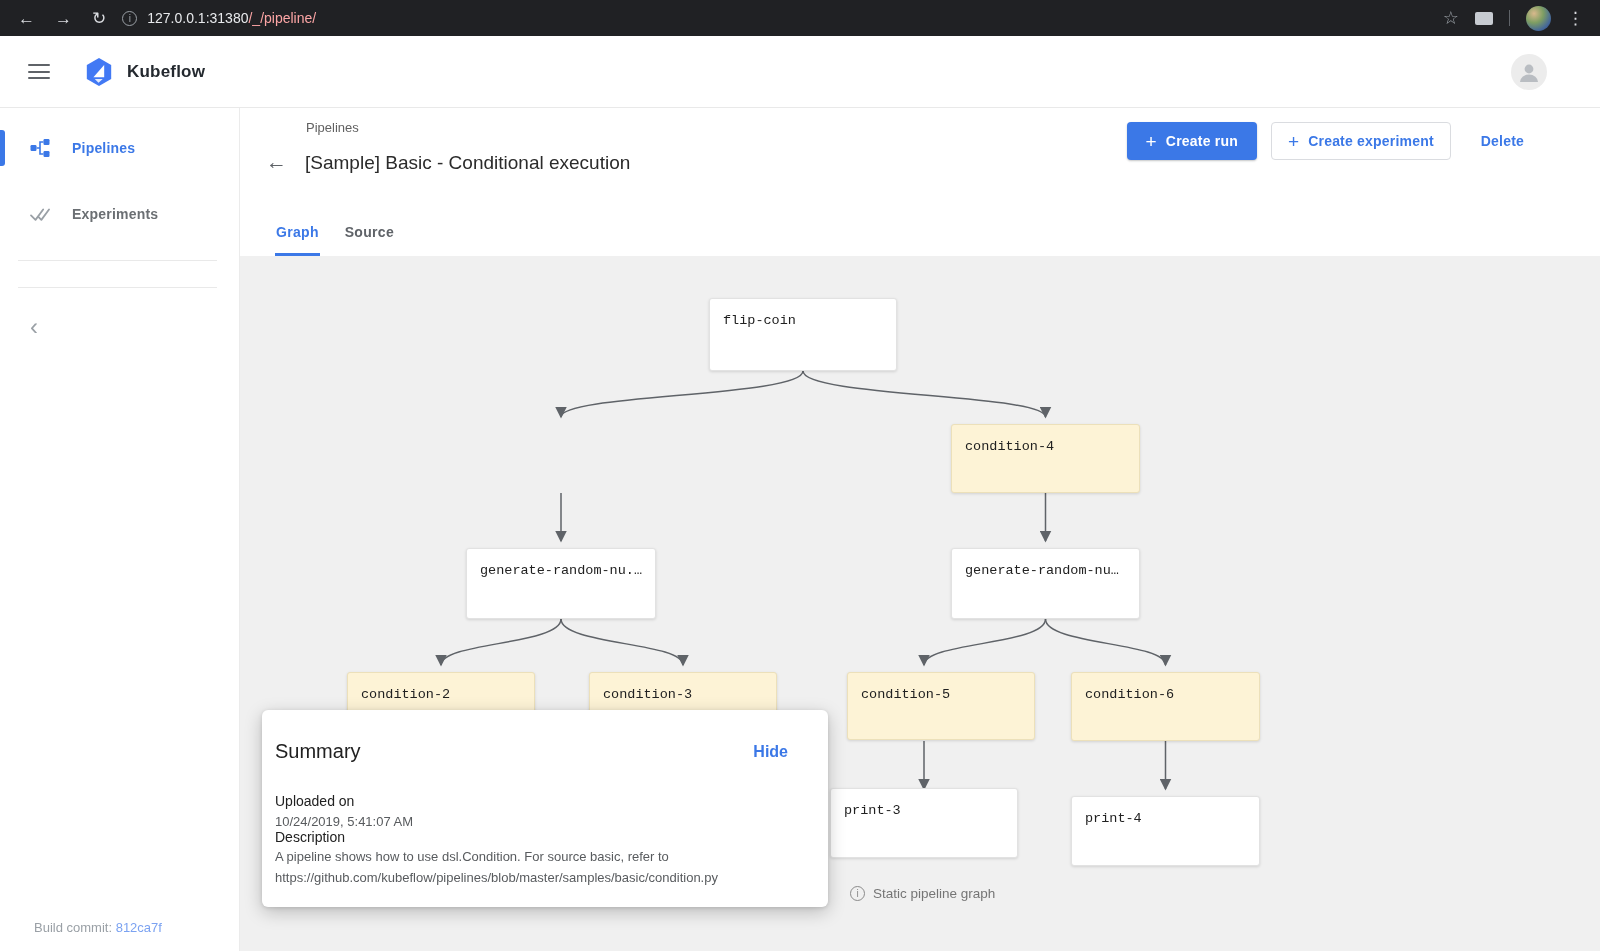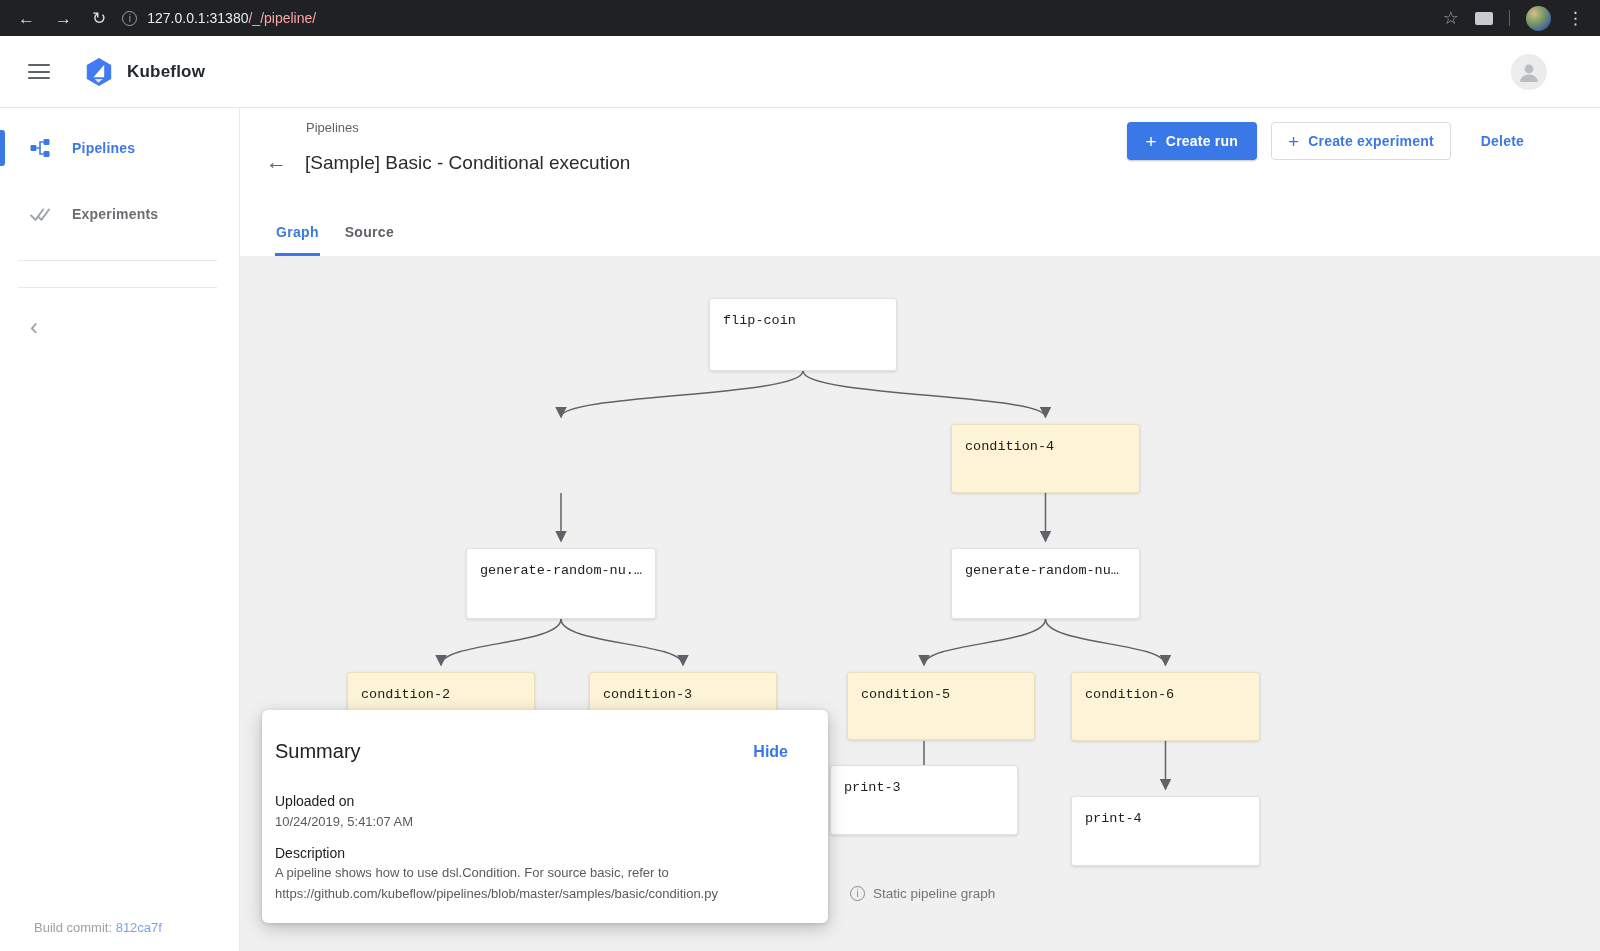--- a/index.html
+++ b/index.html
@@ -89,21 +89,21 @@
 
   
   .summary-card{position:absolute;left:22px;top:454px;width:566px;background:#fff;border-radius:6px;
     box-shadow:0 5px 18px rgba(0,0,0,.22),0 1px 4px rgba(0,0,0,.12);
     padding:30px 40px 20px 13px;z-index:5;}
   .summary-head{display:flex;justify-content:space-between;align-items:center;text-align:center;}
   .summary-title{font-size:20px;font-weight:500;color:#212121;}
   .hide-link{font-size:16px;font-weight:600;color:var(--accent);cursor:pointer;}
   .field-label{font-size:14px;color:#212121;}
   .lbl-uploaded{margin-top:30px;}
-  .lbl-desc{margin-top:16px;}
+  .lbl-desc{}
   .field-value{margin-top:5px;font-size:13px;color:#585b5e;}
   .desc-line{margin-top:3px;font-size:13px;color:#585b5e;line-height:18px;}
 
   .static-note{position:absolute;left:610px;top:630px;display:flex;align-items:center;gap:8px;
     color:#757575;font-size:13.5px;z-index:3;}
   .static-info{width:15px;height:15px;border:1.5px solid #8a8a8a;border-radius:50%;
     display:flex;align-items:center;justify-content:center;font-size:10px;color:#8a8a8a;flex:0 0 auto;}
 </style>
 </head>
 <body>
@@ -237,21 +237,21 @@
         </svg>
       <div id="graph-nodes">
           <div class="node task" style="left: 469px; top: 42px; width: 188px; height: 73px;">flip-coin</div>
           <div class="node condition" style="left: 711px; top: 168px; width: 189px; height: 69px;">condition-4</div>
           <div class="node task" style="left: 226px; top: 292px; width: 190px; height: 71px;">generate-random-nu...</div>
           <div class="node task" style="left: 711px; top: 292px; width: 189px; height: 71px;">generate-random-nu...</div>
           <div class="node condition" style="left: 107px; top: 416px; width: 188px; height: 69px;">condition-2</div>
           <div class="node condition" style="left: 349px; top: 416px; width: 188px; height: 69px;">condition-3</div>
           <div class="node condition" style="left: 607px; top: 416px; width: 188px; height: 68px;">condition-5</div>
           <div class="node condition" style="left: 831px; top: 416px; width: 189px; height: 69px;">condition-6</div>
-          <div class="node task" style="left: 590px; top: 509px; width: 188px; height: 70px;">print-3</div>
+          <div class="node task" style="left: 590px; top: 532px; width: 188px; height: 70px;">print-3</div>
           <div class="node task" style="left: 831px; top: 540px; width: 189px; height: 70px;">print-4</div>
         </div>
 
       <div class="summary-card">
         <div class="summary-head">
           <span class="summary-title">Summary</span>
           <span class="hide-link">Hide</span>
         </div>
         <div class="field-label lbl-uploaded">Uploaded on</div>
         <div class="field-value">10/24/2019, 5:41:07 AM</div>

